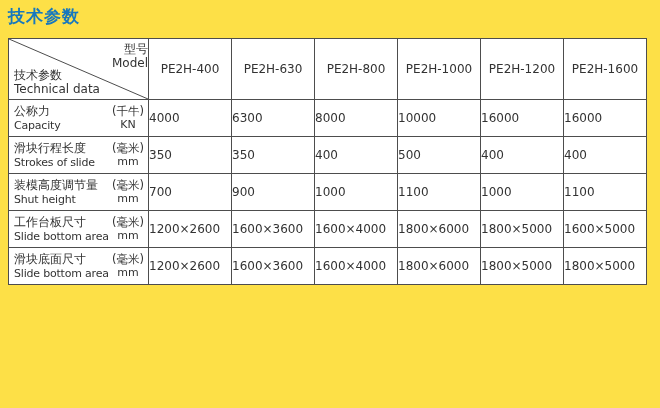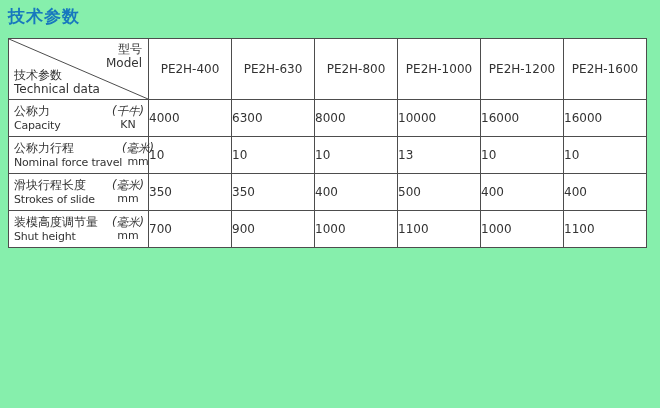--- a/index.html
+++ b/index.html
@@ -6,21 +6,21 @@
     margin: 0;
     padding: 0;
     background: #ffffff;
     font-family: "DejaVu Sans", "Liberation Sans", sans-serif;
     color: #333333;
   }
   .page {
     position: relative;
     width: 660px;
     height: 408px;
-    background: #86efac;
+    background: #fde047;
     overflow: hidden;
   }
   .page-title {
     position: absolute;
     top: 5px;
     left: 8px;
     margin: 0;
     font-size: 17px;
     font-weight: bold;
     color: #1778be;
@@ -56,21 +56,21 @@
   
   th.corner-cell { position: relative; }
   .corner-cell svg.diag {
     position: absolute;
     top: 0; left: 0;
     width: 100%; height: 100%;
     display: block;
   }
   .corner-top-right {
     position: absolute;
-    top: 3px; right: 6px;
+    top: 3px; right: 0;
     text-align: right;
     font-size: 12px;
     line-height: 1.18;
     color: #333333;
   }
   .corner-bottom-left {
     position: absolute;
     bottom: 3px; left: 5px;
     text-align: left;
     font-size: 12px;
@@ -91,21 +91,21 @@
     line-height: 1.2;
     white-space: nowrap;
   }
   .param .names .cn { font-size: 12px; }
   .param .names .en { font-size: 11px; letter-spacing: -0.2px; }
   .param .units {
     text-align: center;
     line-height: 1.2;
     white-space: nowrap;
   }
-  .param .units .cn { font-size: 11.5px; font-style: italic; }
+  .param .units .cn { font-size: 11.5px; }
   .param .units .en { font-size: 11px; }
 
   td.value {
     vertical-align: middle;
     font-size: 12px;
     color: #333333;
   }
 </style>
 </head>
 <body>
@@ -165,40 +165,20 @@
           <td class="value">6300</td>
           <td class="value">8000</td>
           <td class="value">10000</td>
           <td class="value">16000</td>
           <td class="value">16000</td>
         </tr>
         <tr>
           <th>
             <div class="param">
               <div class="names">
-                <div class="cn">公称力行程</div>
-                <div class="en">Nominal force travel</div>
-              </div>
-              <div class="units">
-                <div class="cn">(毫米)</div>
-                <div class="en">mm</div>
-              </div>
-            </div>
-          </th>
-          <td class="value">10</td>
-          <td class="value">10</td>
-          <td class="value">10</td>
-          <td class="value">13</td>
-          <td class="value">10</td>
-          <td class="value">10</td>
-        </tr>
-        <tr>
-          <th>
-            <div class="param">
-              <div class="names">
                 <div class="cn">滑块行程长度</div>
                 <div class="en">Strokes of slide</div>
               </div>
               <div class="units">
                 <div class="cn">(毫米)</div>
                 <div class="en">mm</div>
               </div>
             </div>
           </th>
           <td class="value">350</td>
@@ -221,16 +201,56 @@
               </div>
             </div>
           </th>
           <td class="value">700</td>
           <td class="value">900</td>
           <td class="value">1000</td>
           <td class="value">1100</td>
           <td class="value">1000</td>
           <td class="value">1100</td>
         </tr>
+        <tr>
+          <th>
+            <div class="param">
+              <div class="names">
+                <div class="cn">工作台板尺寸</div>
+                <div class="en">Slide bottom area</div>
+              </div>
+              <div class="units">
+                <div class="cn">(毫米)</div>
+                <div class="en">mm</div>
+              </div>
+            </div>
+          </th>
+          <td class="value">1200×2600</td>
+          <td class="value">1600×3600</td>
+          <td class="value">1600×4000</td>
+          <td class="value">1800×6000</td>
+          <td class="value">1800×5000</td>
+          <td class="value">1600×5000</td>
+        </tr>
+        <tr>
+          <th>
+            <div class="param">
+              <div class="names">
+                <div class="cn">滑块底面尺寸</div>
+                <div class="en">Slide bottom area</div>
+              </div>
+              <div class="units">
+                <div class="cn">(毫米)</div>
+                <div class="en">mm</div>
+              </div>
+            </div>
+          </th>
+          <td class="value">1200×2600</td>
+          <td class="value">1600×3600</td>
+          <td class="value">1600×4000</td>
+          <td class="value">1800×6000</td>
+          <td class="value">1800×5000</td>
+          <td class="value">1800×5000</td>
+        </tr>
       </tbody>
   </table>
 
 </div>
 
 </body></html>

